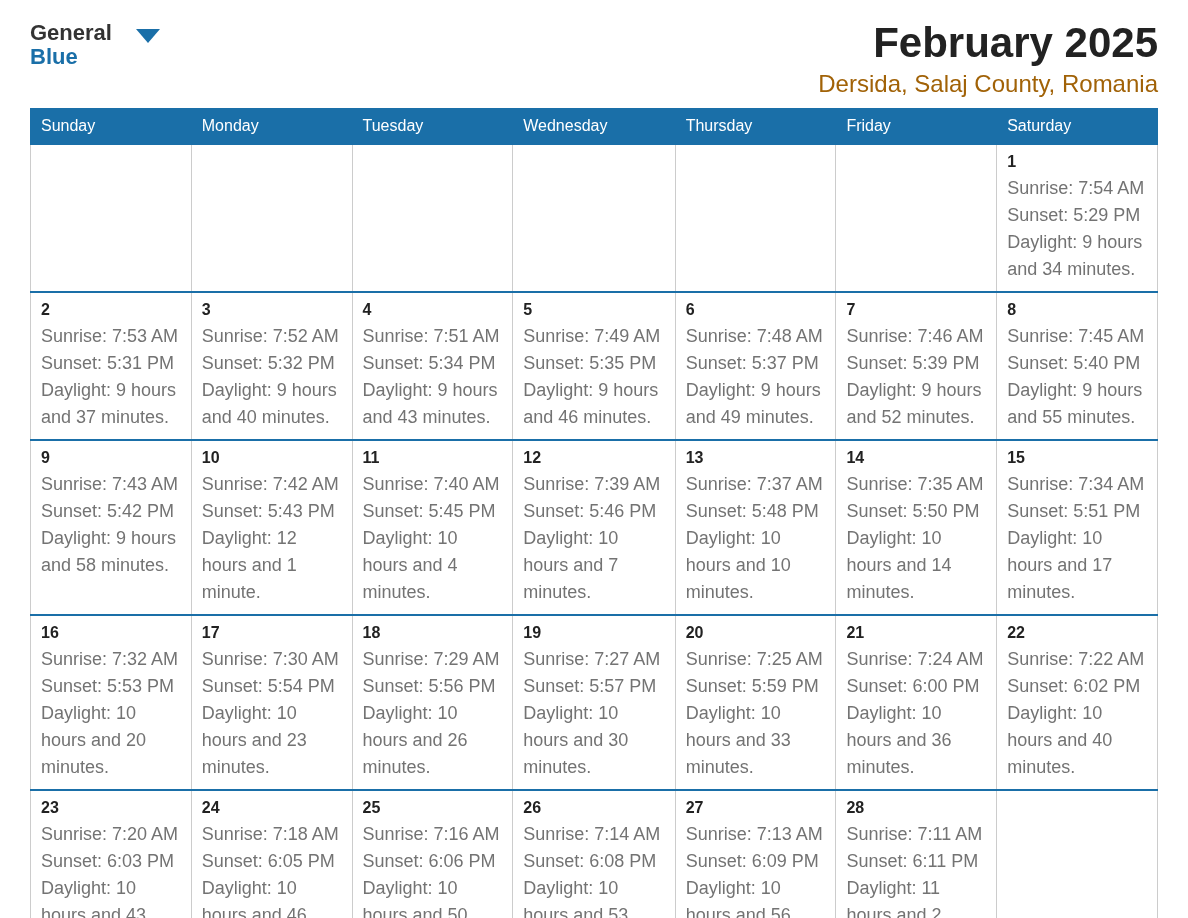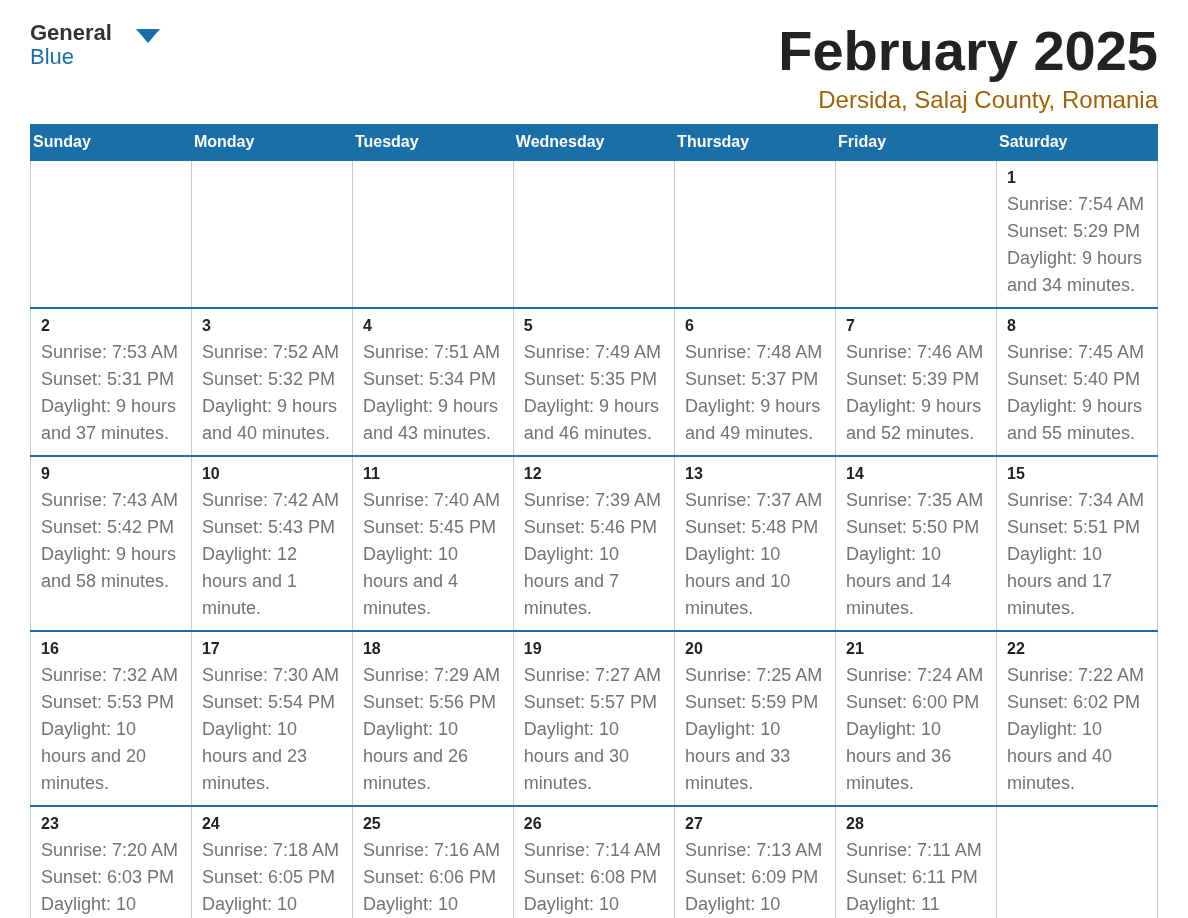--- a/index.html
+++ b/index.html
@@ -35,49 +35,49 @@
       width: 0;
       height: 0;
       border-left: 12px solid transparent;
       border-right: 12px solid transparent;
       border-top: 14px solid #1a6fa8;
       margin-left: 3px;
       margin-top: 6px;
     }
     .logo-blue {
       font-size: 22px;
-      font-weight: normal;
+      font-weight: bold;
       color: #1a6fa8;
       margin-top: -2px;
     }
     .title-block {
       text-align: right;
     }
     .month-title {
-      font-size: 56px;
+      font-size: 42px;
       font-weight: bold;
       color: #222;
       line-height: 1.1;
     }
     .location {
       font-size: 24px;
       color: #a16207;
       margin-top: 4px;
     }
     .calendar {
       width: 100%;
       border-collapse: collapse;
       margin-top: 10px;
     }
     .calendar thead th {
       background-color: #1a6fa8;
       color: #fff;
       font-size: 16px;
-      font-weight: bold;
-      padding: 8px 2px;
+      font-weight: normal;
+      padding: 8px 10px;
       text-align: left;
       border: 1px solid #1a6fa8;
     }
     .calendar tbody td {
       vertical-align: top;
       padding: 8px 10px;
       border: 1px solid #ccc;
       width: 170px;
       min-height: 110px;
       font-size: 13px;

